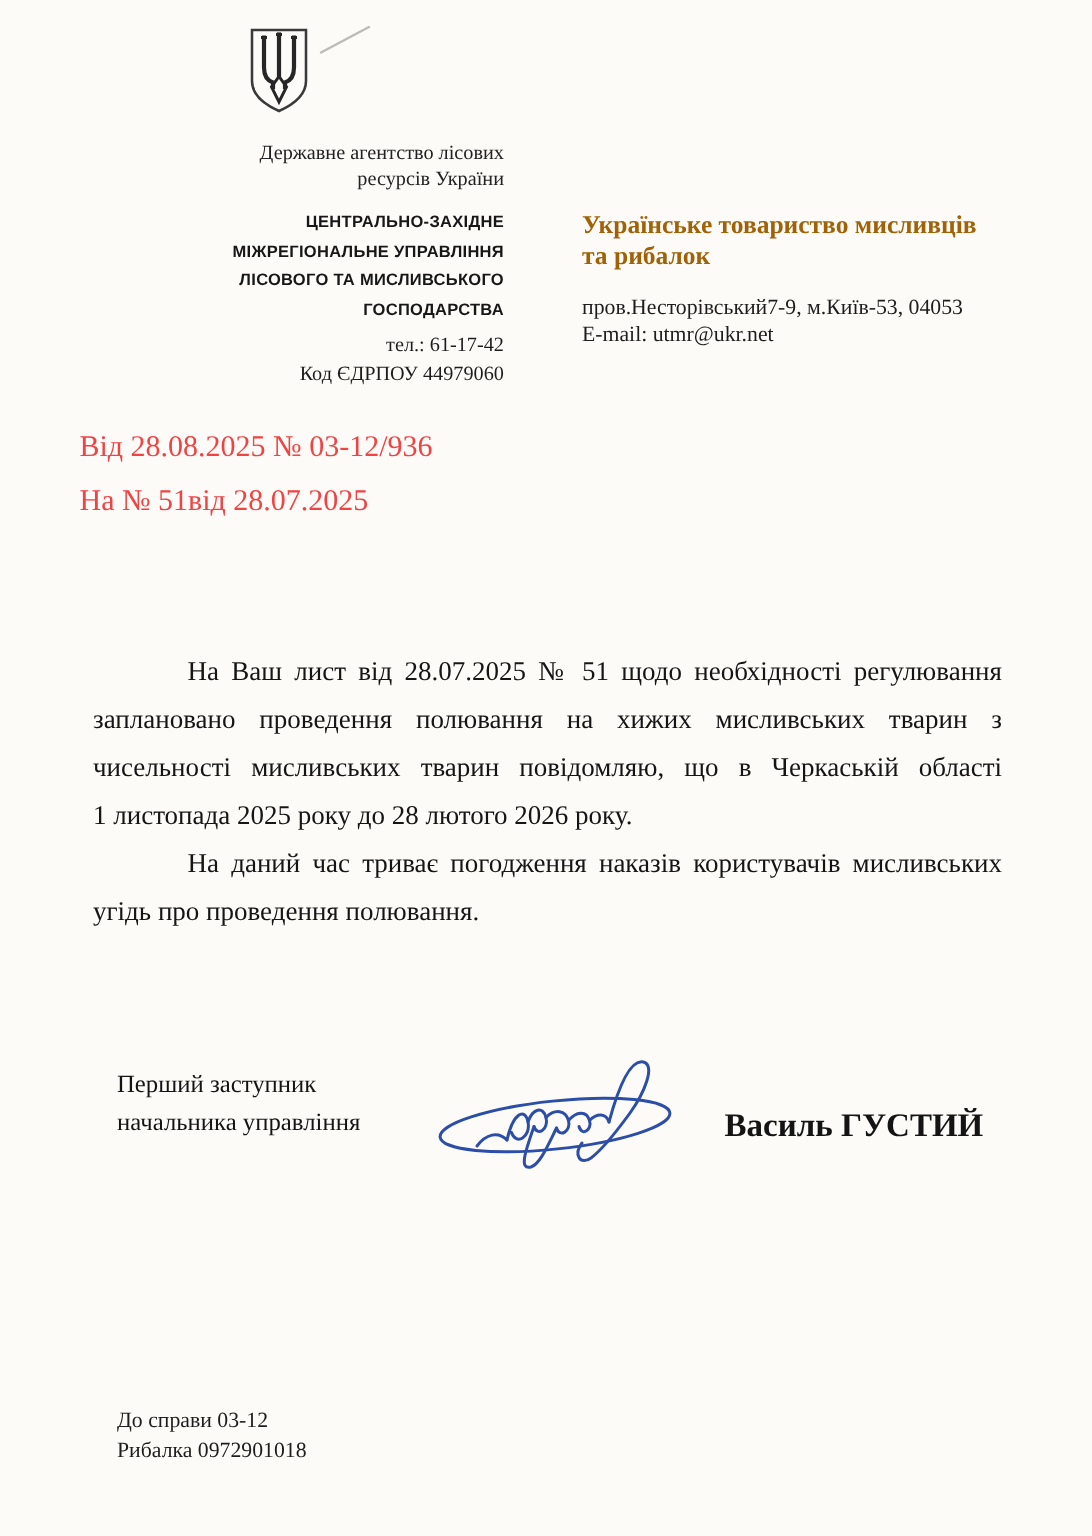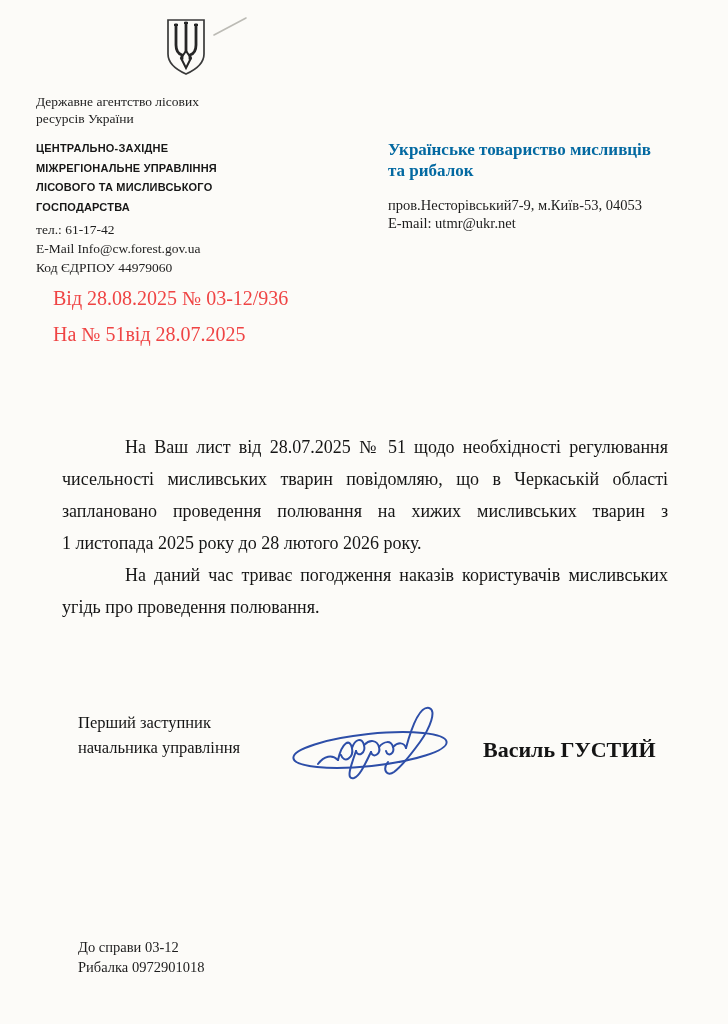--- a/index.html
+++ b/index.html
@@ -7,34 +7,34 @@
   .page{
     position:relative;
     width:728px;height:1024px;
     margin:0 auto;
     background:#fcfbf8;
     overflow:hidden;
     font-family:"Liberation Serif","DejaVu Serif",serif;
     color:#1c1c1c;
   }
   
-  .agency-col{position:absolute;left:36px;top:18px;width:300px;text-align:left;}
+  .agency-col{position:absolute;left:36px;top:18px;width:300px;text-align:right;}
   .emblem{display:block;margin:0 auto;}
   .artifact{position:absolute;left:176px;top:14px;}
   .agency-caption{margin-top:15px;font-size:13.5px;line-height:17px;color:#222;}
   .org-name{margin-top:12px;font-family:"Liberation Sans","DejaVu Sans",sans-serif;
     font-weight:bold;font-size:11px;line-height:19.5px;letter-spacing:.2px;color:#171717;white-space:nowrap;}
   .agency-contacts{margin-top:3px;font-size:13.5px;line-height:19px;color:#1d1d1d;}
   
   .ref-block{position:absolute;left:53px;top:287px;font-size:20px;color:#ef4444;}
   .ref-line2{margin-top:13px;}
   .ref-gap{}
   
   .recipient-col{position:absolute;left:388px;top:139px;width:305px;}
-  .recipient-name{font-weight:bold;font-size:17px;line-height:21px;color:#0369a1;}
+  .recipient-name{font-weight:bold;font-size:17px;line-height:21px;color:#a16207;}
   .recipient-addr{font-size:14.5px;line-height:18px;margin-top:15px;color:#1d1d1d;}
   .recipient-mail{font-size:14.5px;line-height:18px;color:#1d1d1d;}
   
   .body-text{position:absolute;left:62px;top:431px;width:606px;
     font-size:18px;line-height:32px;color:#151515;}
   .jl{text-align:justify;text-align-last:justify;white-space:nowrap;}
   .ll{text-align:left;}
   .ind{padding-left:63px;}
   
   .sign-title{position:absolute;left:78px;top:710px;font-weight:normal;
@@ -72,21 +72,20 @@
       <div>ресурсів України</div>
     </div>
     <div class="org-name">
       <div>ЦЕНТРАЛЬНО-ЗАХІДНЕ</div>
       <div>МІЖРЕГІОНАЛЬНЕ УПРАВЛІННЯ</div>
       <div>ЛІСОВОГО ТА МИСЛИВСЬКОГО</div>
       <div>ГОСПОДАРСТВА</div>
     </div>
     <div class="agency-contacts">
       <div>тел.: 61-17-42</div>
-      <div>E-Mail Info@cw.forest.gov.ua</div>
       <div>Код ЄДРПОУ 44979060</div>
     </div>
   </div>
 
   <div class="ref-block">
     <div>Від 28.08.2025 № 03-12/936</div>
     <div class="ref-line2">
       <span>На № 51</span><span class="ref-gap">від 28.07.2025</span>
     </div>
   </div>
@@ -95,22 +94,22 @@
     <div class="recipient-name">
       <div>Українське товариство мисливців</div>
       <div>та рибалок</div>
     </div>
     <div class="recipient-addr">пров.Несторівський7-9, м.Київ-53, 04053</div>
     <div class="recipient-mail">E-mail: utmr@ukr.net</div>
   </div>
 
   <div class="body-text">
     <div class="jl ind">На Ваш лист від 28.07.2025 № 51 щодо необхідності регулювання</div>
+    <div class="jl">заплановано проведення полювання на хижих мисливських тварин з</div>
     <div class="jl">чисельності мисливських тварин повідомляю, що в Черкаській області</div>
-    <div class="jl">заплановано проведення полювання на хижих мисливських тварин з</div>
     <div class="ll">1 листопада 2025 року до 28 лютого 2026 року.</div>
     <div class="jl ind">На даний час триває погодження наказів користувачів мисливських</div>
     <div class="ll">угідь про проведення полювання.</div>
   </div>
 
   <div class="sign-title">
     <div>Перший заступник</div>
     <div>начальника управління</div>
   </div>
 

